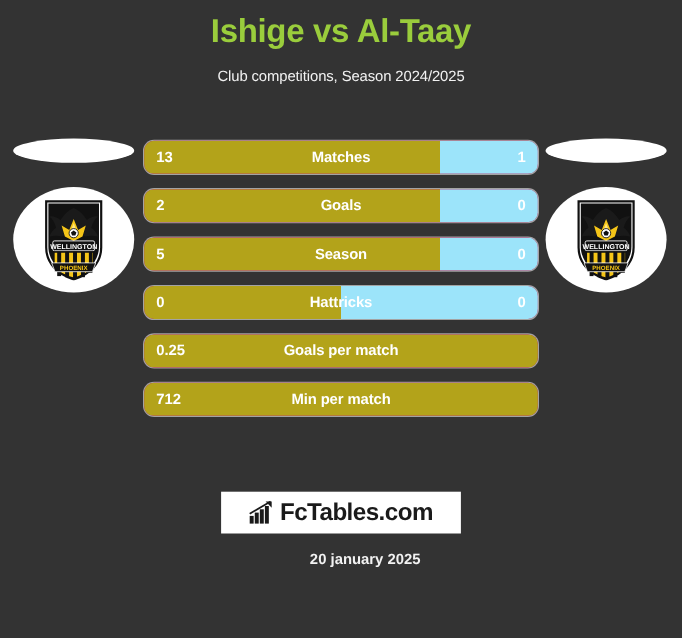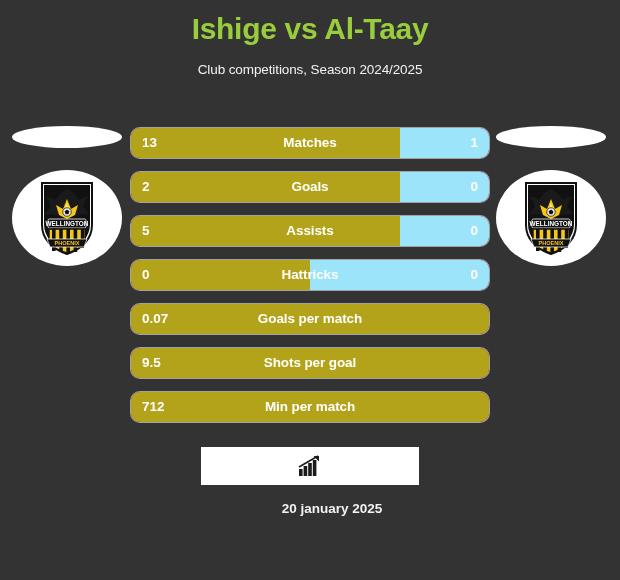--- a/index.html
+++ b/index.html
@@ -263,53 +263,49 @@
         <div class="bar-fill-left" style="width: 75%; background: rgb(179, 163, 26);"></div>
         <div class="bar-fill-right" style="width: 25%; background: rgb(156, 228, 250);"></div>
         <div class="bar-home">2</div>
         <div class="bar-label">Goals</div>
         <div class="bar-away">0</div>
       </div>
       <div class="bar-row">
         <div class="bar-fill-left" style="width: 75%; background: rgb(179, 163, 26);"></div>
         <div class="bar-fill-right" style="width: 25%; background: rgb(156, 228, 250);"></div>
         <div class="bar-home">5</div>
-        <div class="bar-label">Assists</div>
+        <div class="bar-label">Season</div>
         <div class="bar-away">0</div>
       </div>
       <div class="bar-row">
         <div class="bar-fill-left" style="width: 50%; background: rgb(179, 163, 26);"></div>
         <div class="bar-fill-right" style="width: 50%; background: rgb(156, 228, 250);"></div>
         <div class="bar-home">0</div>
         <div class="bar-label">Hattricks</div>
         <div class="bar-away">0</div>
       </div>
       <div class="bar-row">
         <div class="bar-fill-left" style="width: 100%; background: rgb(179, 163, 26);"></div>
-        <div class="bar-home">0.07</div>
+        <div class="bar-home">0.25</div>
         <div class="bar-label">Goals per match</div>
-      </div>
-      <div class="bar-row">
-        <div class="bar-fill-left" style="width: 100%; background: rgb(179, 163, 26);"></div>
-        <div class="bar-home">9.5</div>
-        <div class="bar-label">Shots per goal</div>
       </div>
       <div class="bar-row">
         <div class="bar-fill-left" style="width: 100%; background: rgb(179, 163, 26);"></div>
         <div class="bar-home">712</div>
         <div class="bar-label">Min per match</div>
       </div>
     </div>
 
   <div class="fctables">
     <svg class="fct-icon" viewBox="0 0 24 22">
       <rect x="1" y="14" width="3.6" height="7" fill="#1a1a1a"></rect>
       <rect x="5.6" y="11" width="3.6" height="10" fill="#1a1a1a"></rect>
       <rect x="10.2" y="8" width="3.6" height="13" fill="#1a1a1a"></rect>
       <rect x="14.8" y="5" width="3.6" height="16" fill="#1a1a1a"></rect>
       <path d="M1 12 L20 1" stroke="#1a1a1a" stroke-width="1.6" fill="none"></path>
       <path d="M15.5 1 H21 V6.5 Z" fill="#1a1a1a"></path>
     </svg>
+    <span class="fct-text">FcTables.com</span>
   </div>
 
   <div class="footer-date">20 january 2025</div>
 
 </div>
 
 </body></html>

